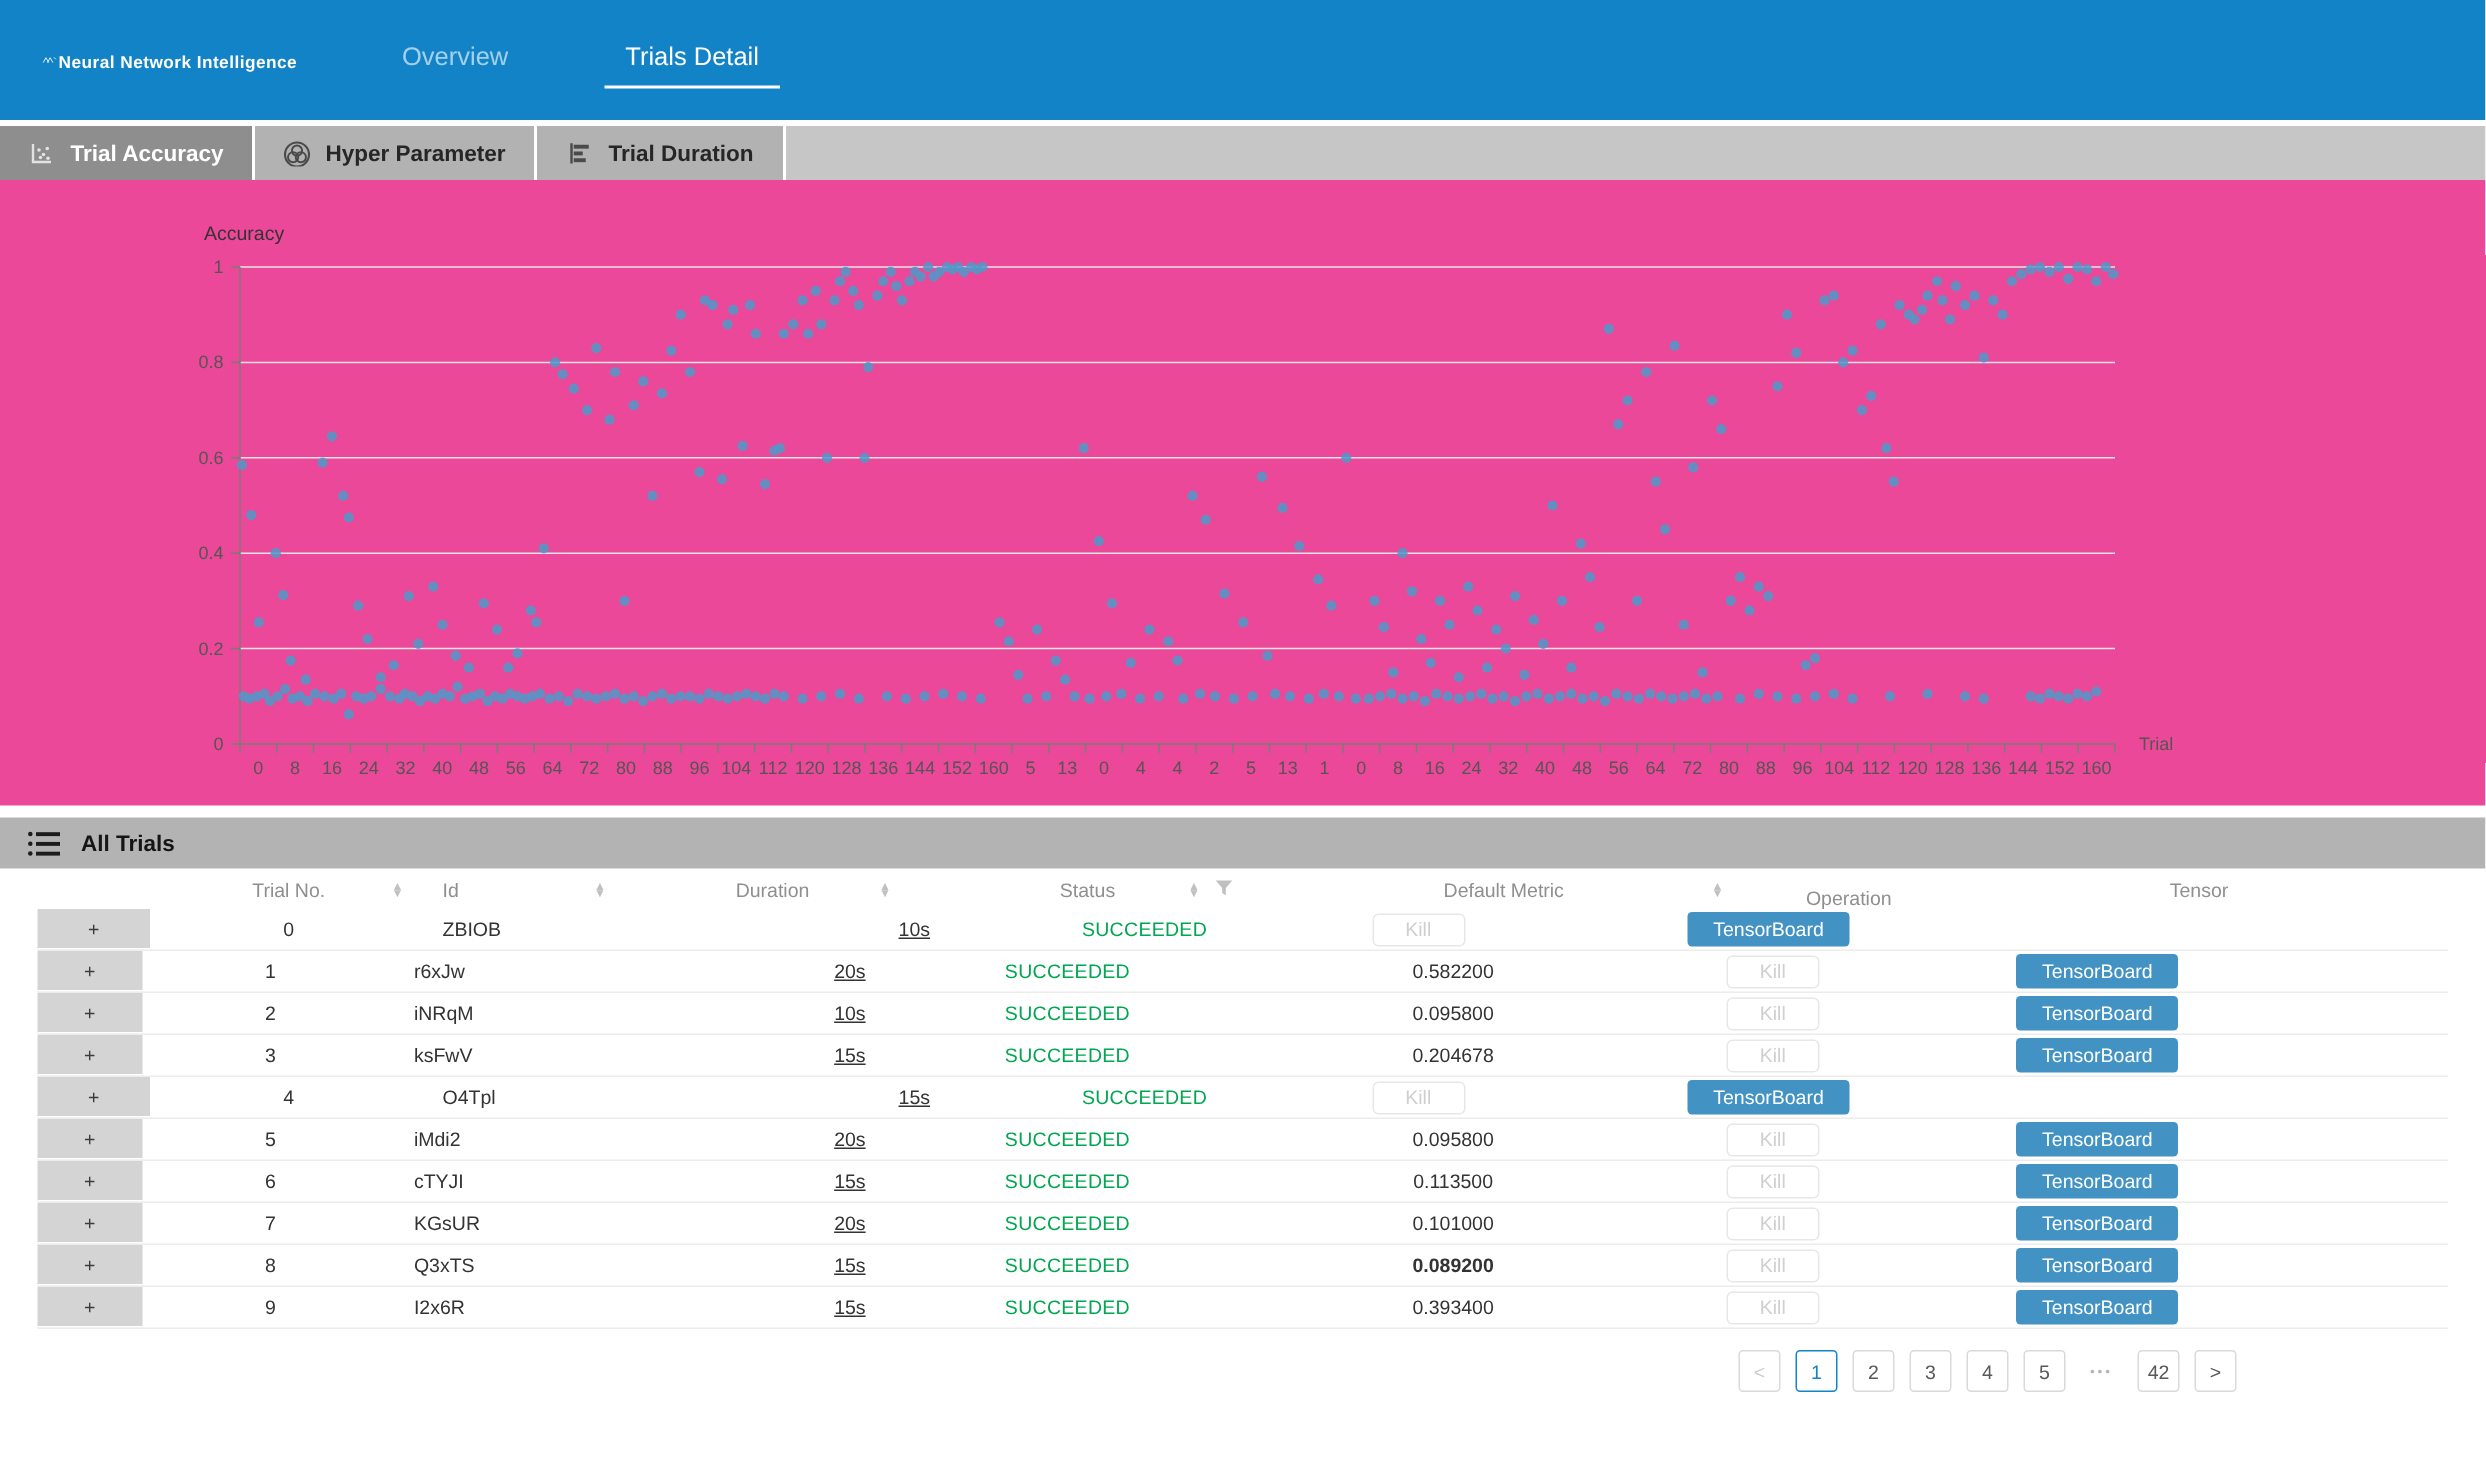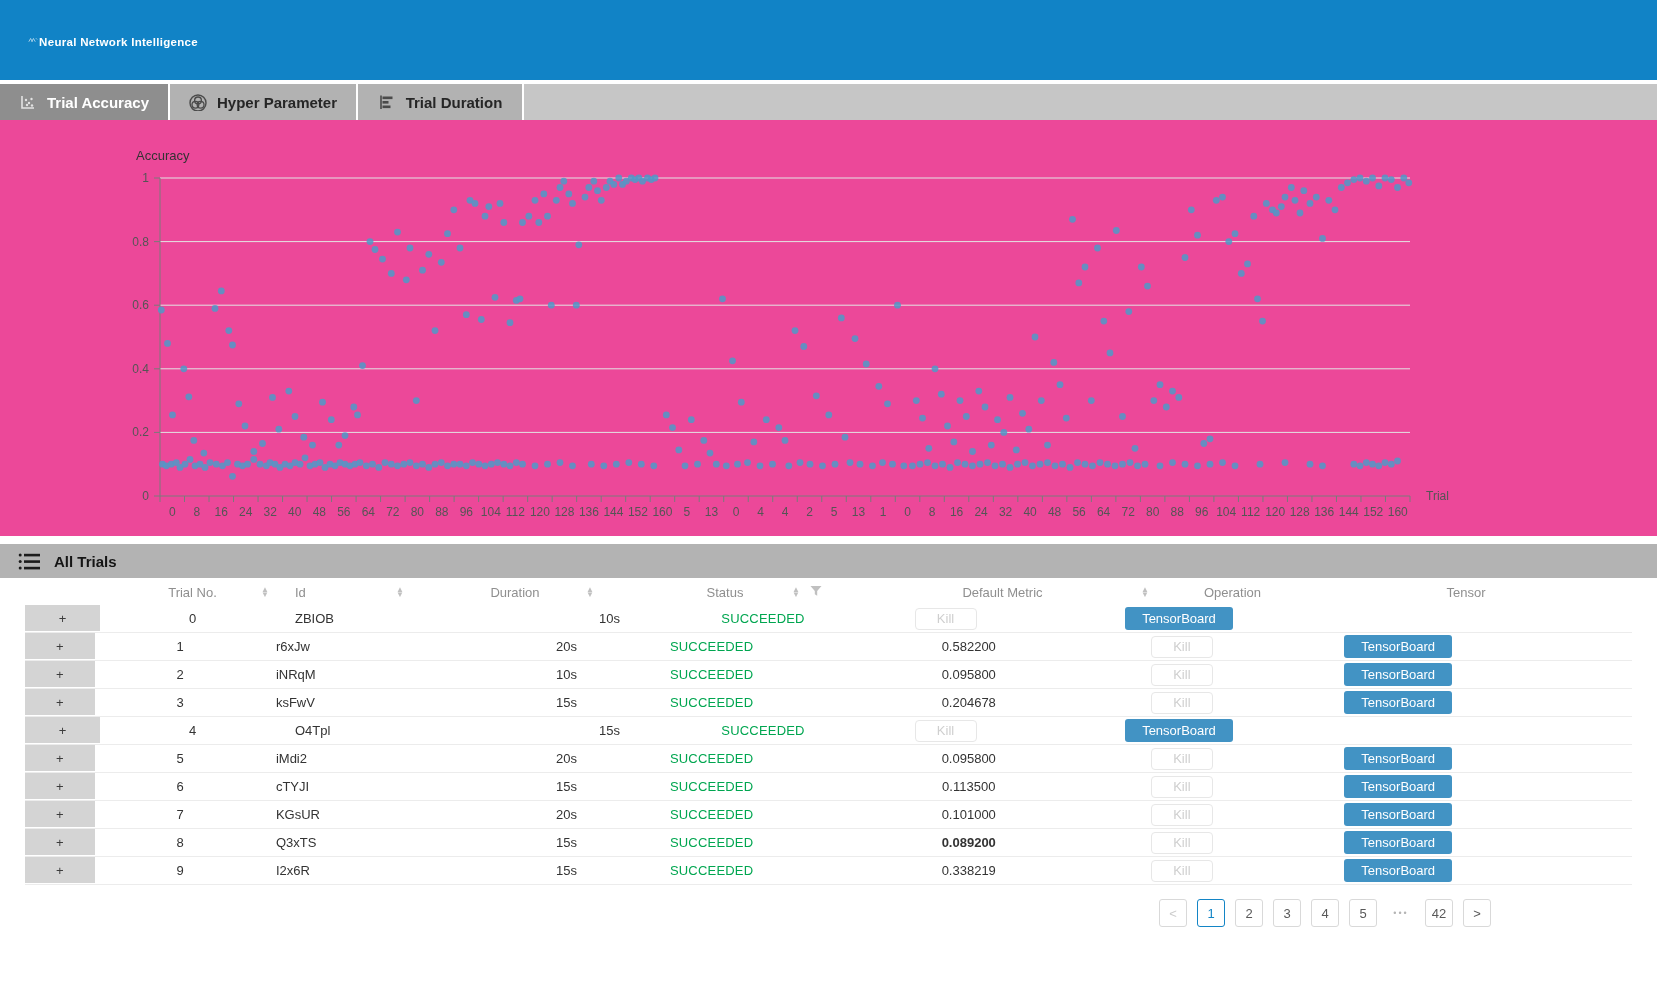--- a/index.html
+++ b/index.html
@@ -28,21 +28,21 @@
   
   .table-wrap{margin:1px 25px 0 25px;width:1607px;font-size:13px;color:#333;}
   .trow{display:flex;align-items:stretch;}
   .thead .hcell{color:#8f8f8f;height:26px;display:flex;align-items:center;position:relative;}
   .hcell .hlabel{width:100%;}
   .sorter{position:absolute;right:16px;top:50%;transform:translateY(-50%);display:flex;flex-direction:column;line-height:5px;color:#c0c0c0;font-size:8px;cursor:pointer;}
   .funnel{position:absolute;right:-6px;top:50%;transform:translateY(-50%);cursor:pointer;}
   .drow{height:27px;border-bottom:1px solid #ececec;background:#fff;}
   .cell{display:flex;align-items:center;justify-content:center;overflow:hidden;}
   .cell.left{justify-content:flex-start;padding-left:10px;}
-  .cell.right{justify-content:flex-end;padding-right:28px;}
+  .cell.right{justify-content:flex-end;padding-right:28px;text-decoration:underline;}
   .expander{background:#d4d4d4;border-bottom:1px solid #fff;display:flex;align-items:center;justify-content:center;
             color:#3c3c3c;font-size:13px;cursor:pointer;}
   .status-succeeded{color:#00a650;letter-spacing:.2px;}
   .kill-btn{width:62px;height:22px;border:1px solid #e7e7e7;border-radius:4px;background:#fff;color:#cfcfcf;
             font-size:13px;font-family:inherit;cursor:not-allowed;}
   .tb-btn{width:108px;height:23px;border:none;border-radius:3px;background:#4293c4;color:#fff;font-size:13px;
           font-family:inherit;cursor:pointer;}
   
   .cell.tensor{padding-right:80px;}
   
@@ -58,20 +58,24 @@
 
 <header class="topbar">
   <div class="brand">
     <svg width="100" height="38" viewBox="0 0 110 42">
       <path d="M8 38 L26 6 L44 38" stroke="#fff" stroke-width="6" fill="none"></path>
       <path d="M36 38 L54 6 L72 38" stroke="#fff" stroke-width="6" fill="none"></path>
       <path d="M79 4 L91 16" stroke="#fff" stroke-width="6" fill="none"></path>
     </svg>
     <div class="brand-text">Neural Network Intelligence</div>
   </div>
+  <nav class="topnav" id="topnav">
+      <div class="top-tab">Overview</div>
+      <div class="top-tab active">Trials Detail</div>
+    </nav>
 </header>
 
 <div class="subtabs" id="subtabs">
     <div class="subtab active" style="width: 168px;">
       <svg width="18" height="17" viewBox="0 0 18 17">
         <path d="M3 2 V14 H15" stroke="#e3e3e3" stroke-width="1.6" fill="none"></path>
         <circle cx="7" cy="6" r="1.2" fill="#e3e3e3"></circle>
         <circle cx="10" cy="9" r="1.2" fill="#e3e3e3"></circle>
         <circle cx="12.5" cy="5" r="1.2" fill="#e3e3e3"></circle>
         <circle cx="8" cy="11" r="1.2" fill="#e3e3e3"></circle>
@@ -622,21 +626,21 @@
             <path d="M0.5 0.5 H11.5 L7.2 5.5 V10.3 L4.8 8.8 V5.5 Z" fill="#c0c0c0"></path>
           </svg></span>
       </div>
       <div class="hcell" style="width: 325px;">
         <span class="hlabel" style="text-align: center;">Default Metric</span>
         <span class="sorter">
           <span>▲</span>
           <span>▼</span>
         </span>
       </div>
-      <div class="hcell" style="width: 135px;">
+      <div class="hcell" style="width: 135px; align-items: flex-end;">
         <span class="hlabel" style="text-align: center;">Operation</span>
       </div>
       <div class="hcell" style="width: 332px;">
         <span class="hlabel" style="text-align: center;">Tensor</span>
       </div>
     </div>
   <div id="tbody">
       <div class="trow drow">
         <div class="expander" style="width: 75px;">+</div>
         <div class="cell " style="width: 185px;">0</div>
@@ -780,21 +784,21 @@
         </div>
       </div>
       <div class="trow drow">
         <div class="expander" style="width: 75px;">+</div>
         <div class="cell " style="width: 185px;">9</div>
         <div class="cell left" style="width: 135px;">I2x6R</div>
         <div class="cell right" style="width: 190px;">15s</div>
         <div class="cell " style="width: 230px;">
           <span class="status-succeeded">SUCCEEDED</span>
         </div>
-        <div class="cell " style="width: 325px;">0.338219</div>
+        <div class="cell " style="width: 325px;">0.393400</div>
         <div class="cell " style="width: 135px;">
           <button class="kill-btn">Kill</button>
         </div>
         <div class="cell tensor" style="width: 332px;">
           <button class="tb-btn">TensorBoard</button>
         </div>
       </div>
     </div>
   <div class="pagination" id="pagination">
       <div class="page-item disabled">&lt;</div>

